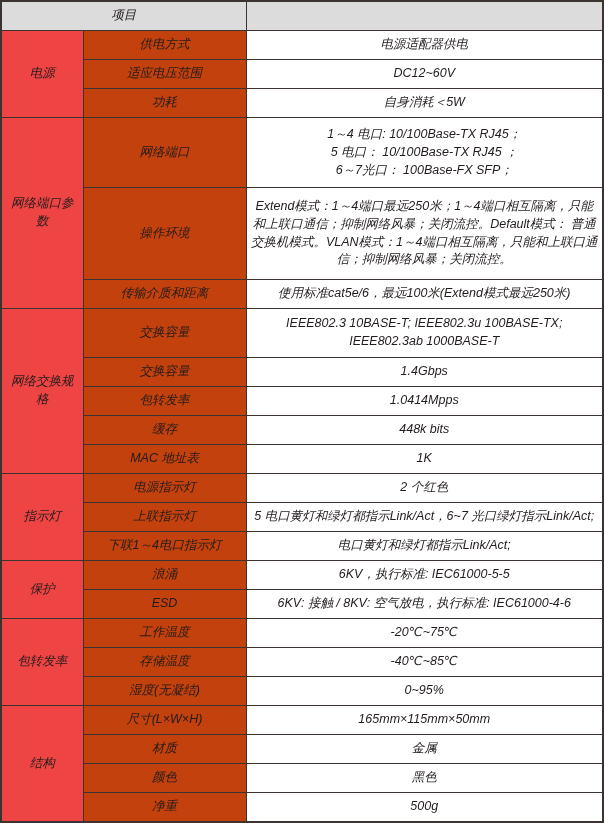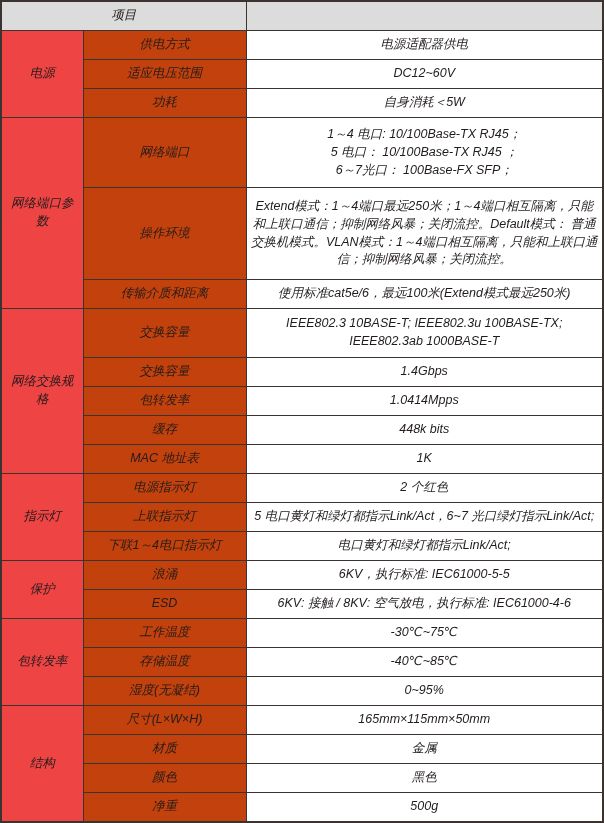--- a/index.html
+++ b/index.html
@@ -146,21 +146,21 @@
         <td class="item">浪涌</td>
         <td class="value">6KV，执行标准: IEC61000-5-5</td>
       </tr>
       <tr>
         <td class="item">ESD</td>
         <td class="value">6KV: 接触 / 8KV: 空气放电，执行标准: IEC61000-4-6</td>
       </tr>
       <tr>
         <td class="group" rowspan="3">包转发率</td>
         <td class="item">工作温度</td>
-        <td class="value">-30℃~75℃</td>
+        <td class="value">-20℃~75℃</td>
       </tr>
       <tr>
         <td class="item">存储温度</td>
         <td class="value">-40℃~85℃</td>
       </tr>
       <tr>
         <td class="item">湿度(无凝结)</td>
         <td class="value">0~95%</td>
       </tr>
       <tr>

